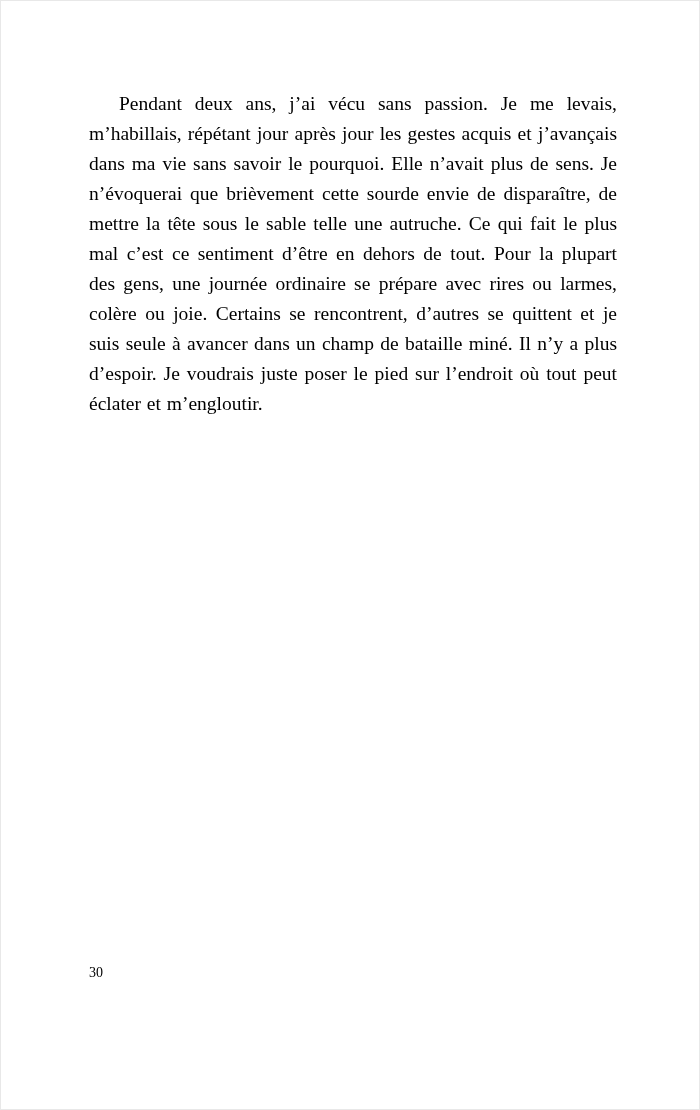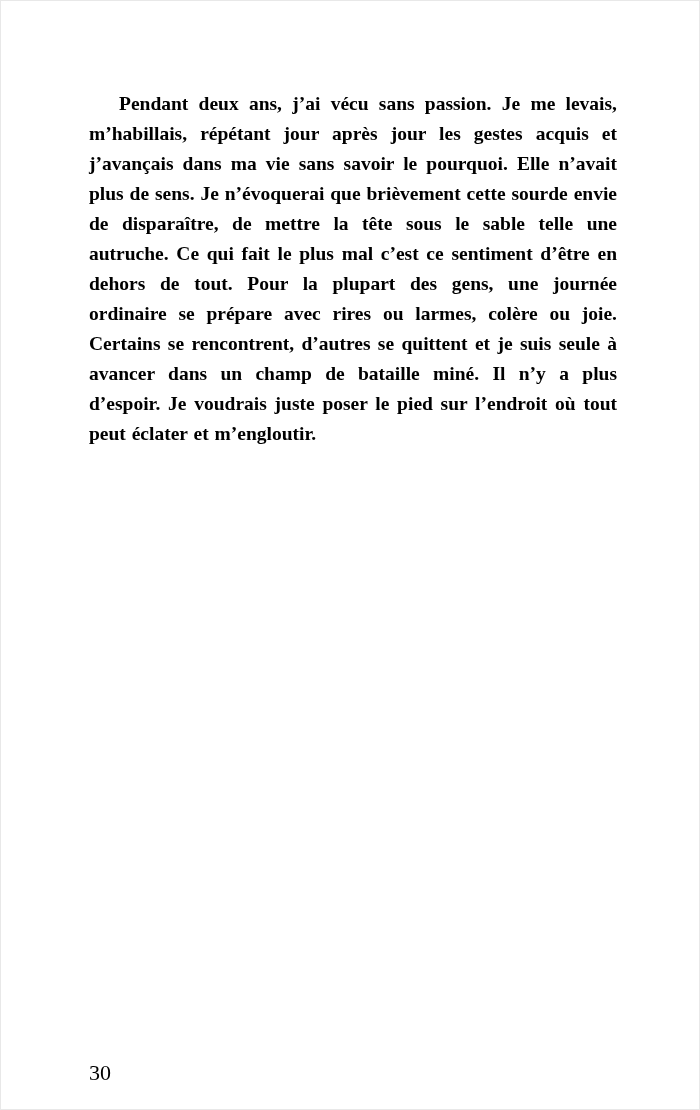--- a/index.html
+++ b/index.html
@@ -28,27 +28,26 @@
     top: 88px;
     width: 528px;
   }
   .text-block p {
     margin: 0;
     font-size: 19.5px;
     line-height: 30px;
     text-align: justify;
     text-indent: 30px;
     word-spacing: 1px;
-    font-weight: bold;
   }
   .page-number {
     position: absolute;
     left: 88px;
-    top: 1060px;
-    font-size: 22px;
+    top: 960px;
+    font-size: 14px;
     line-height: 24px;
   }
 </style>
 </head>
 <body>
 
 <div class="page">
   <div class="text-block">
     <p>Pendant deux ans, j’ai vécu sans passion. Je me levais, m’habillais, répétant jour après jour les gestes acquis et j’avançais dans ma vie sans savoir le pourquoi. Elle n’avait plus de sens. Je n’évoquerai que brièvement cette sourde envie de disparaître, de mettre la tête sous le sable telle une autruche. Ce qui fait le plus mal c’est ce sentiment d’être en dehors de tout. Pour la plupart des gens, une journée ordinaire se prépare avec rires ou larmes, colère ou joie. Certains se rencontrent, d’autres se quittent et je suis seule à avancer dans un champ de bataille miné. Il n’y a plus d’espoir. Je voudrais juste poser le pied sur l’endroit où tout peut éclater et m’engloutir.</p>
   </div>

